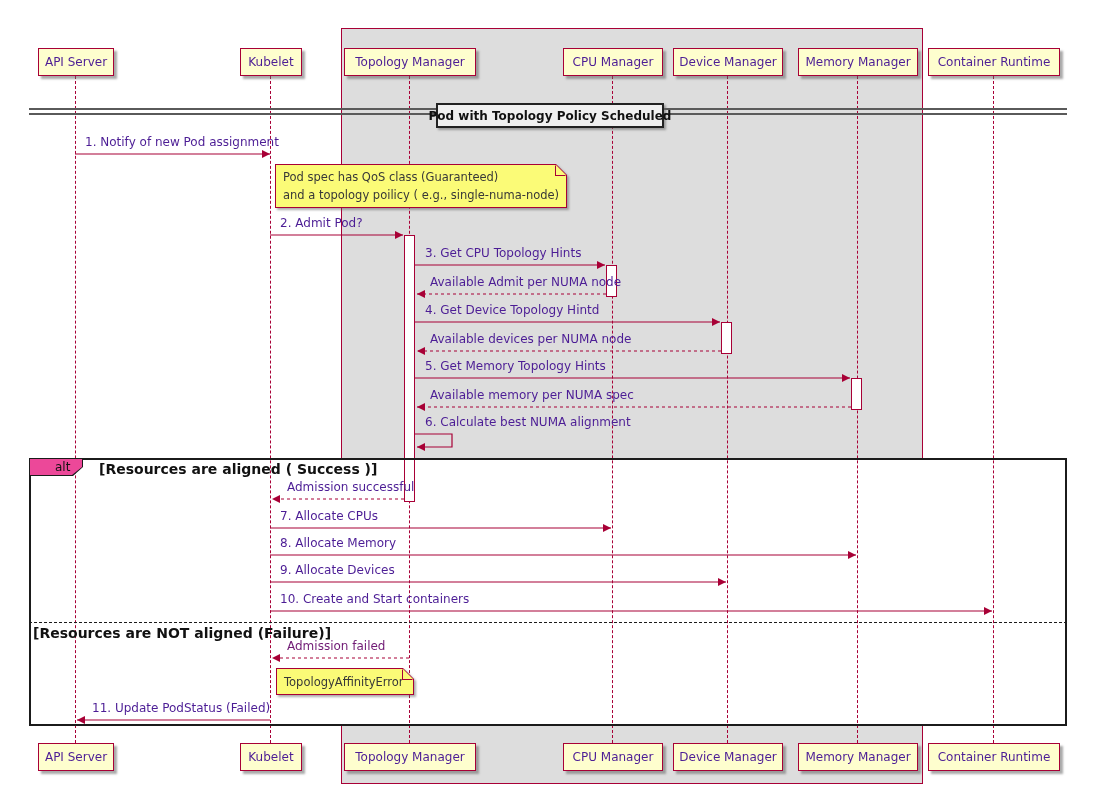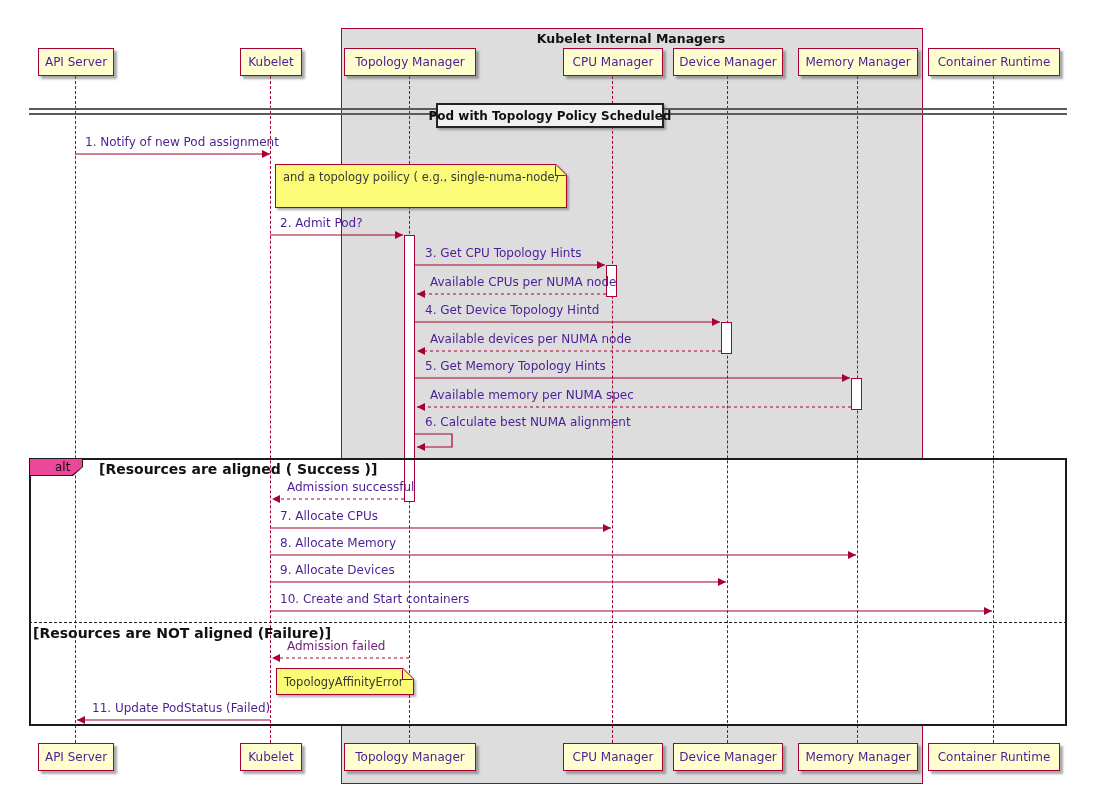--- a/index.html
+++ b/index.html
@@ -97,21 +97,20 @@
   }
   .msg.bold{ font-weight:normal; color:#701a75; }
   .arrows{ position:absolute; left:0; top:0; z-index:6; pointer-events:none; }
 </style>
 </head>
 <body>
 
 <div class="canvas">
 
   <div class="groupbox"></div>
-  <div class="groupbox-title">Kubelet Internal Managers</div>
 
   <div class="altbg"></div>
 
   <div class="lifeline" style="left:75px"></div>
   <div class="lifeline" style="left:270px"></div>
   <div class="lifeline" style="left:409px"></div>
   <div class="lifeline" style="left:612px"></div>
   <div class="lifeline" style="left:727px"></div>
   <div class="lifeline" style="left:857px"></div>
   <div class="lifeline" style="left:993px"></div>
@@ -139,20 +138,21 @@
   <div class="act" style="left:404px;top:235px;height:265px"></div>
   <div class="act" style="left:606px;top:265px;height:30px"></div>
   <div class="act" style="left:721px;top:322px;height:30px"></div>
   <div class="act" style="left:851px;top:378px;height:30px"></div>
 
   <div class="note" style="left:275px;top:164px;width:292px;height:44px">
     <div class="note-outer"></div>
     <div class="note-inner"></div>
     <div class="note-fold"></div>
     <div class="note-text">
+      <div>Pod spec has QoS class (Guaranteed)</div>
       <div>and a topology poilicy ( e.g., single-numa-node)</div>
     </div>
   </div>
 
   <div class="note" style="left:276px;top:668px;width:138px;height:27px">
     <div class="note-outer"></div>
     <div class="note-inner"></div>
     <div class="note-fold"></div>
     <div class="note-text" style="top:5px">
       <div>TopologyAffinityError</div>
@@ -187,21 +187,21 @@
     <path d="M270,555 H856" stroke="#a80036" stroke-width="1.2" fill="none" marker-end="url(#ah)"></path>
     <path d="M270,582 H726" stroke="#a80036" stroke-width="1.2" fill="none" marker-end="url(#ah)"></path>
     <path d="M270,611 H992" stroke="#a80036" stroke-width="1.2" fill="none" marker-end="url(#ah)"></path>
     <path d="M409,658 H272" stroke="#a80036" stroke-width="1.2" fill="none" stroke-dasharray="3,3" marker-end="url(#ah)"></path>
     <path d="M270,720 H77" stroke="#a80036" stroke-width="1.2" fill="none" marker-end="url(#ah)"></path>
   </svg>
 
   <div class="msg" style="left:85px;top:135px">1. Notify of new Pod assignment</div>
   <div class="msg" style="left:280px;top:216px">2. Admit Pod?</div>
   <div class="msg" style="left:425px;top:246px">3. Get CPU Topology Hints</div>
-  <div class="msg" style="left:430px;top:275px">Available CPUs per NUMA node</div>
+  <div class="msg" style="left:430px;top:275px">Available Admit per NUMA node</div>
   <div class="msg" style="left:425px;top:303px">4. Get Device Topology Hintd</div>
   <div class="msg" style="left:430px;top:332px">Available devices per NUMA node</div>
   <div class="msg" style="left:425px;top:359px">5. Get Memory Topology Hints</div>
   <div class="msg" style="left:430px;top:388px">Available memory per NUMA spec</div>
   <div class="msg" style="left:425px;top:415px">6. Calculate best NUMA alignment</div>
   <div class="msg" style="left:287px;top:480px">Admission successful</div>
   <div class="msg" style="left:280px;top:509px">7. Allocate CPUs</div>
   <div class="msg" style="left:280px;top:536px">8. Allocate Memory</div>
   <div class="msg" style="left:280px;top:563px">9. Allocate Devices</div>
   <div class="msg" style="left:280px;top:592px">10. Create and Start containers</div>

